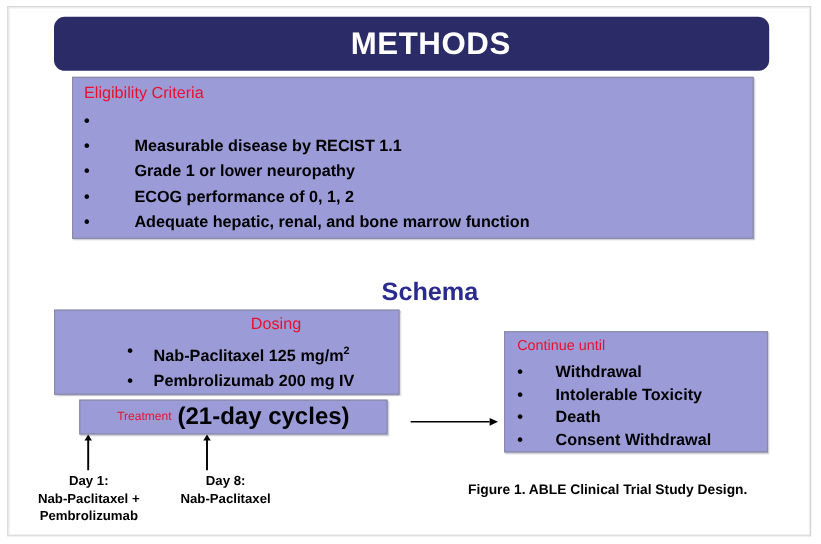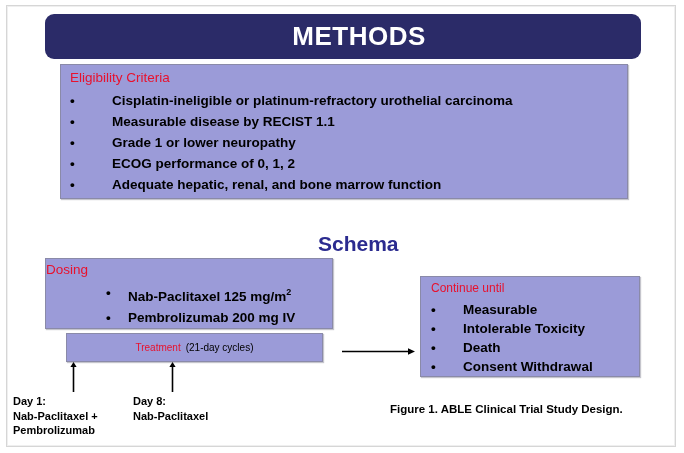--- a/index.html
+++ b/index.html
@@ -41,66 +41,65 @@
   #schema-heading{
     position:absolute;left:311px;top:198px;
     color:#2b2b8f;font-size:21px;font-weight:bold;margin-top:28px;
   }
   
   #enrolled{left:73px;top:212px;width:207px;height:29px;
     display:flex;align-items:center;justify-content:center;}
   #enrolled .hdr{font-size:13.5px;}
   
   #dosing{left:38px;top:252px;width:286px;height:69px;}
-  #dosing .hdr{position:absolute;top:3px;left:0;width:100%;text-align:left;font-size:13.5px;}
+  #dosing .hdr{position:absolute;top:3px;left:0;width:100%;text-align:center;font-size:13.5px;padding-left:41px;}
   #dosing .bl{position:absolute;left:60px;top:23px;}
   #dosing .bl li{font-size:13.5px;line-height:21px;}
   #dosing .bl li .dot{width:22px;}
   #dosing sup{font-size:9px;vertical-align:super;}
   
   #treatment{left:59px;top:327px;width:255px;height:27px;
     display:flex;align-items:center;justify-content:center;gap:5px;}
   #treatment .hdr{font-size:10px;}
-  #treatment .sub{color:#000;font-weight:normal;font-size:10px;}
+  #treatment .sub{color:#000;font-weight:bold;font-size:20px;}
   
   #continue{left:413px;top:270px;width:218px;height:99px;}
   #continue .hdr{position:absolute;left:10px;top:4px;font-size:12px;}
   #continue .bl{position:absolute;left:10px;top:23px;}
   #continue .bl li{font-size:13.5px;line-height:19px;}
   #continue .bl li .dot{width:32px;}
   
   #flow-arrow{position:absolute;left:335px;top:341px;width:73px;height:9px;}
   
   .tick{position:absolute;width:9px;height:30px;}
   #tick-day1{left:62px;top:356px;}
   #tick-day8{left:161px;top:356px;}
   
   .daylabel{position:absolute;color:#000;font-weight:bold;font-size:11px;
-    line-height:14.5px;}
+    line-height:14.5px;text-align:center;}
   #day1-label{left:6px;top:388px;width:122px;}
   #day8-label{left:126px;top:388px;width:110px;}
   
   #caption{position:absolute;left:383px;top:397px;
     color:#000;font-weight:bold;font-size:11.5px;}
 </style>
 </head>
 <body>
 
 <div class="slide">
 
   <div class="title-banner">
     <span class="txt">METHODS</span>
   </div>
 
   <div class="panel" id="eligibility">
     <div class="hdr">Eligibility Criteria</div>
     <ul class="bl">
       <li>
         <span class="dot">•</span>
-        <span>Cisplatin-ineligible or platinum-refractory urothelial carcinoma</span>
       </li>
       <li>
         <span class="dot">•</span>
         <span>Measurable disease by RECIST 1.1</span>
       </li>
       <li>
         <span class="dot">•</span>
         <span>Grade 1 or lower neuropathy</span>
       </li>
       <li>
@@ -148,21 +147,21 @@
   <svg class="tick" id="tick-day8" viewBox="0 0 9 30">
     <line x1="4.5" y1="30" x2="4.5" y2="4" stroke="#000" stroke-width="1.6"></line>
     <polygon points="1.4,5 4.5,0 7.6,5" fill="#000"></polygon>
   </svg>
 
   <div class="panel" id="continue">
     <div class="hdr">Continue until</div>
     <ul class="bl">
       <li>
         <span class="dot">•</span>
-        <span>Measurable</span>
+        <span>Withdrawal</span>
       </li>
       <li>
         <span class="dot">•</span>
         <span>Intolerable Toxicity</span>
       </li>
       <li>
         <span class="dot">•</span>
         <span>Death</span>
       </li>
       <li>

